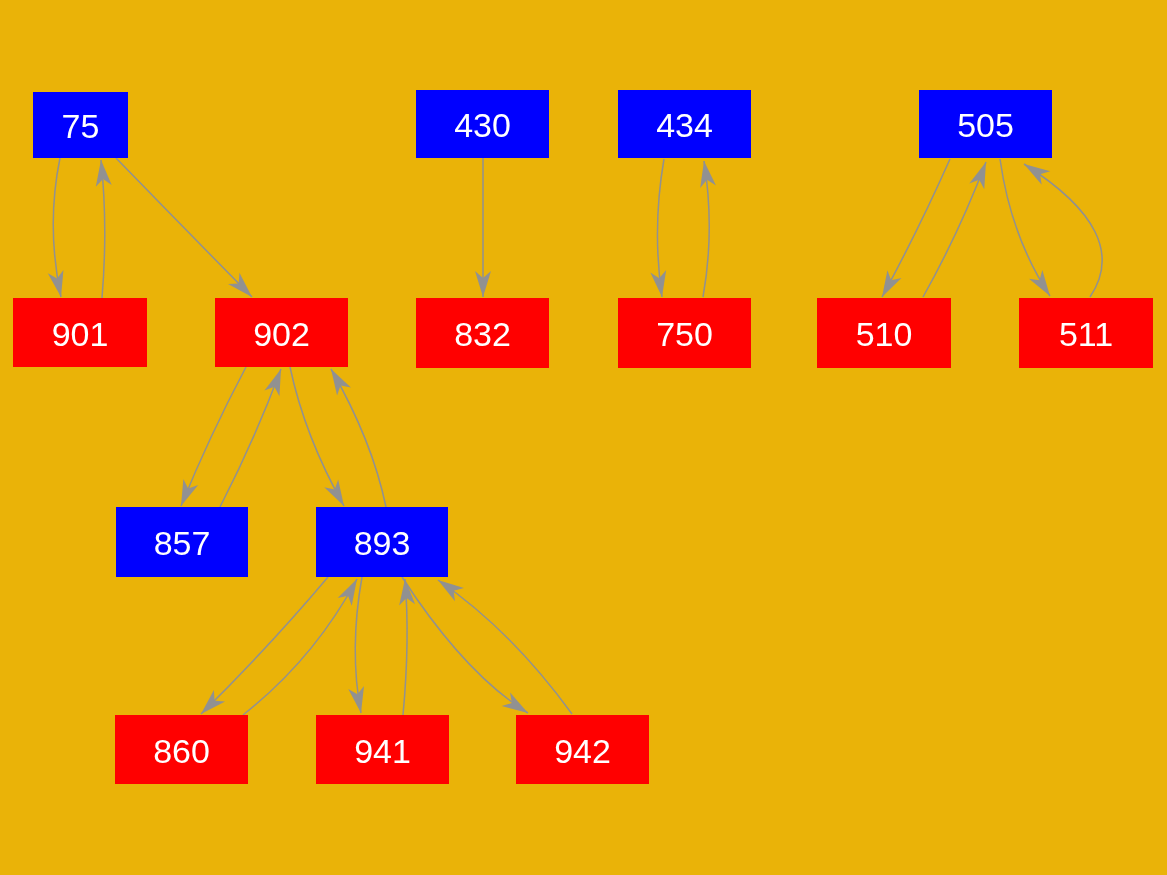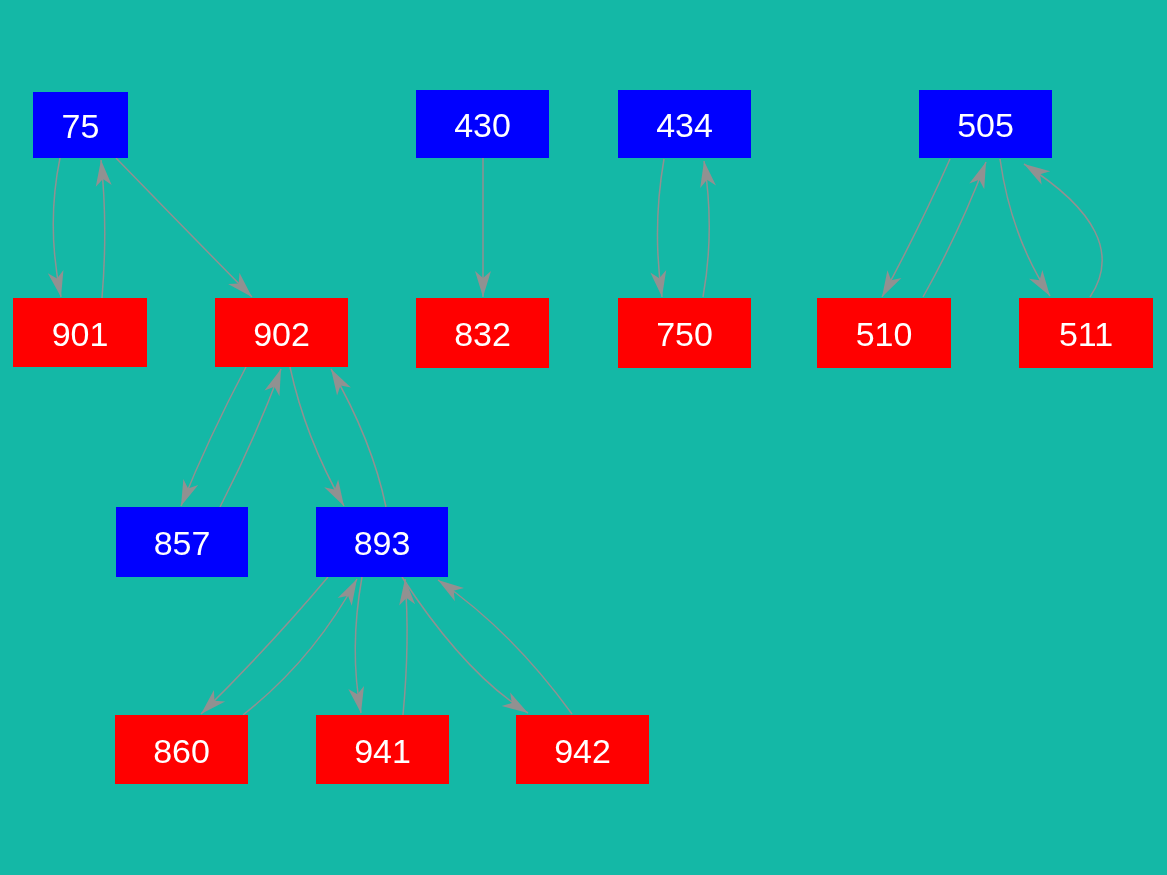--- a/index.html
+++ b/index.html
@@ -5,21 +5,21 @@
   html, body {
     margin: 0;
     padding: 0;
     background: #ffffff;
     font-family: "Liberation Sans", "DejaVu Sans", sans-serif;
   }
   .stage {
     position: relative;
     width: 1167px;
     height: 875px;
-    background: #14b8a6;
+    background: #eab308;
     overflow: hidden;
   }
   svg { display: block; }
   .node-label {
     font-family: "Liberation Sans", "DejaVu Sans", sans-serif;
     font-size: 34px;
     fill: #ffffff;
   }
   .edge-path {
     fill: none;

